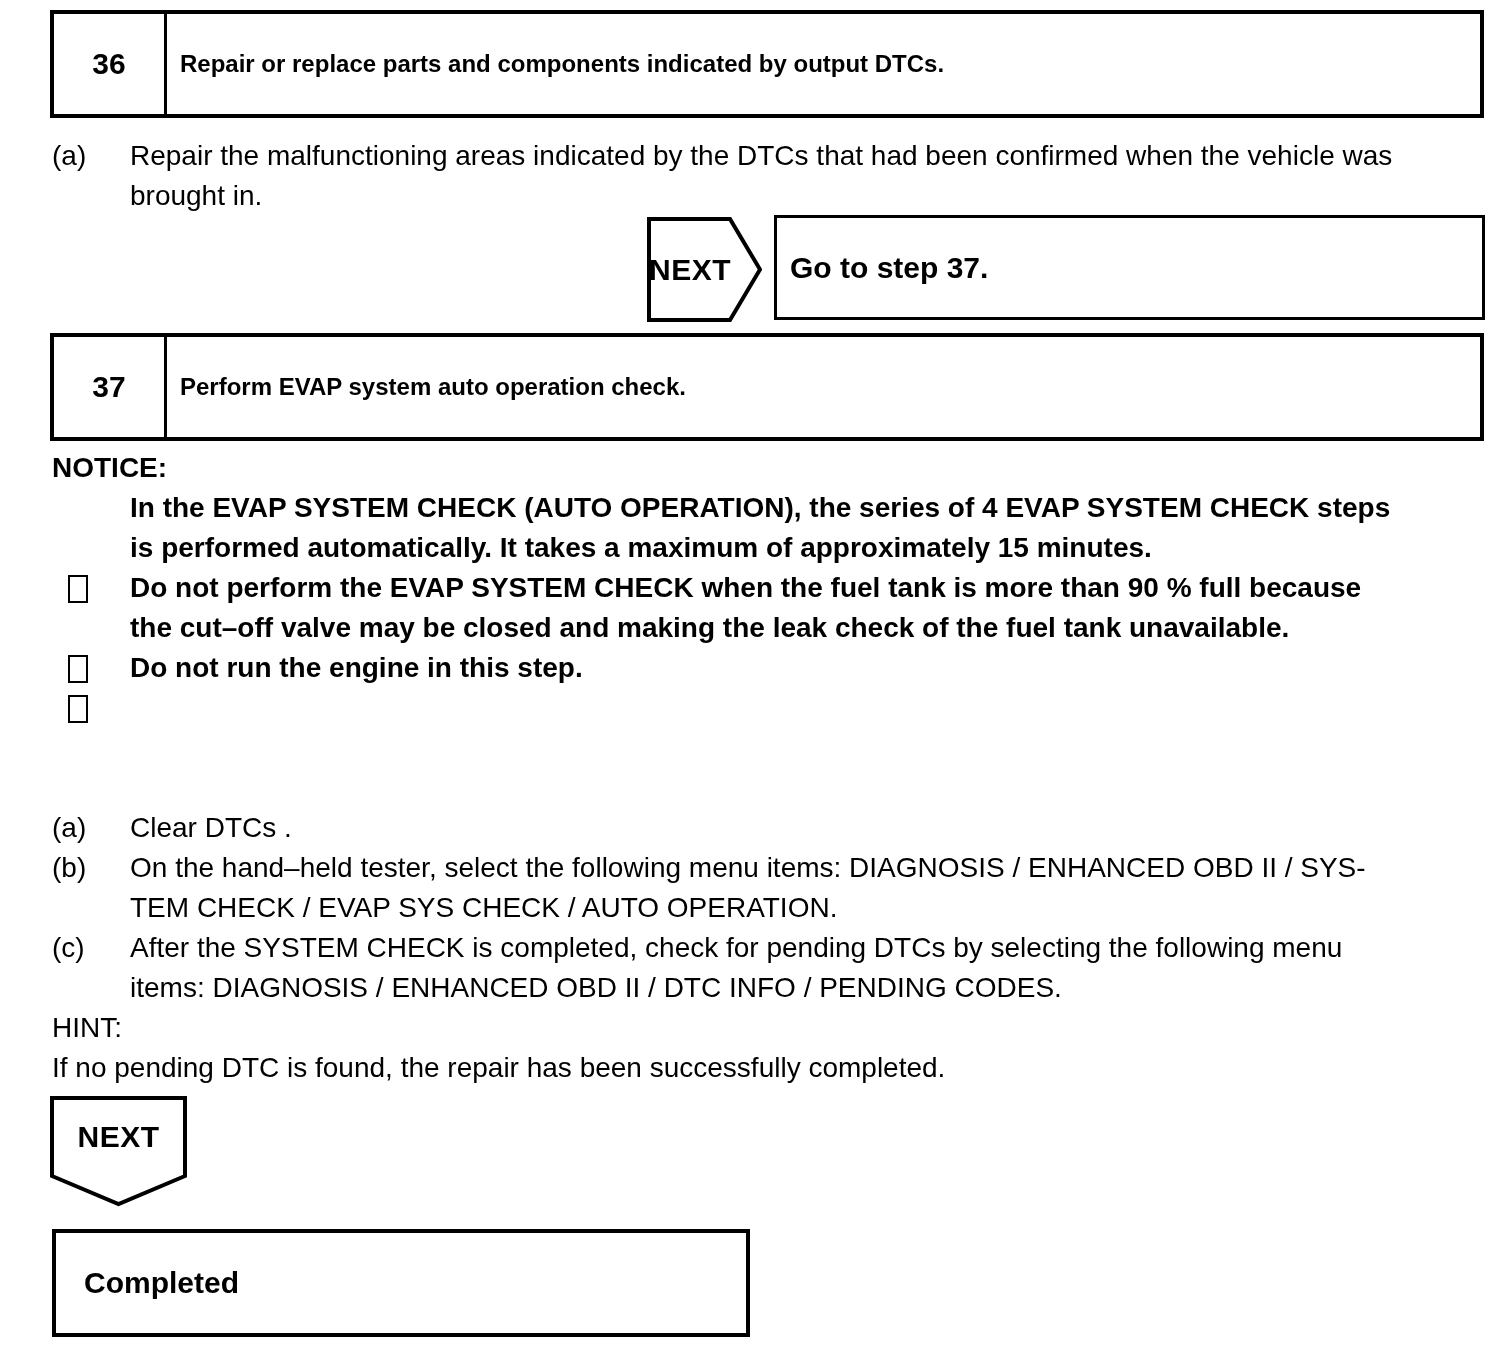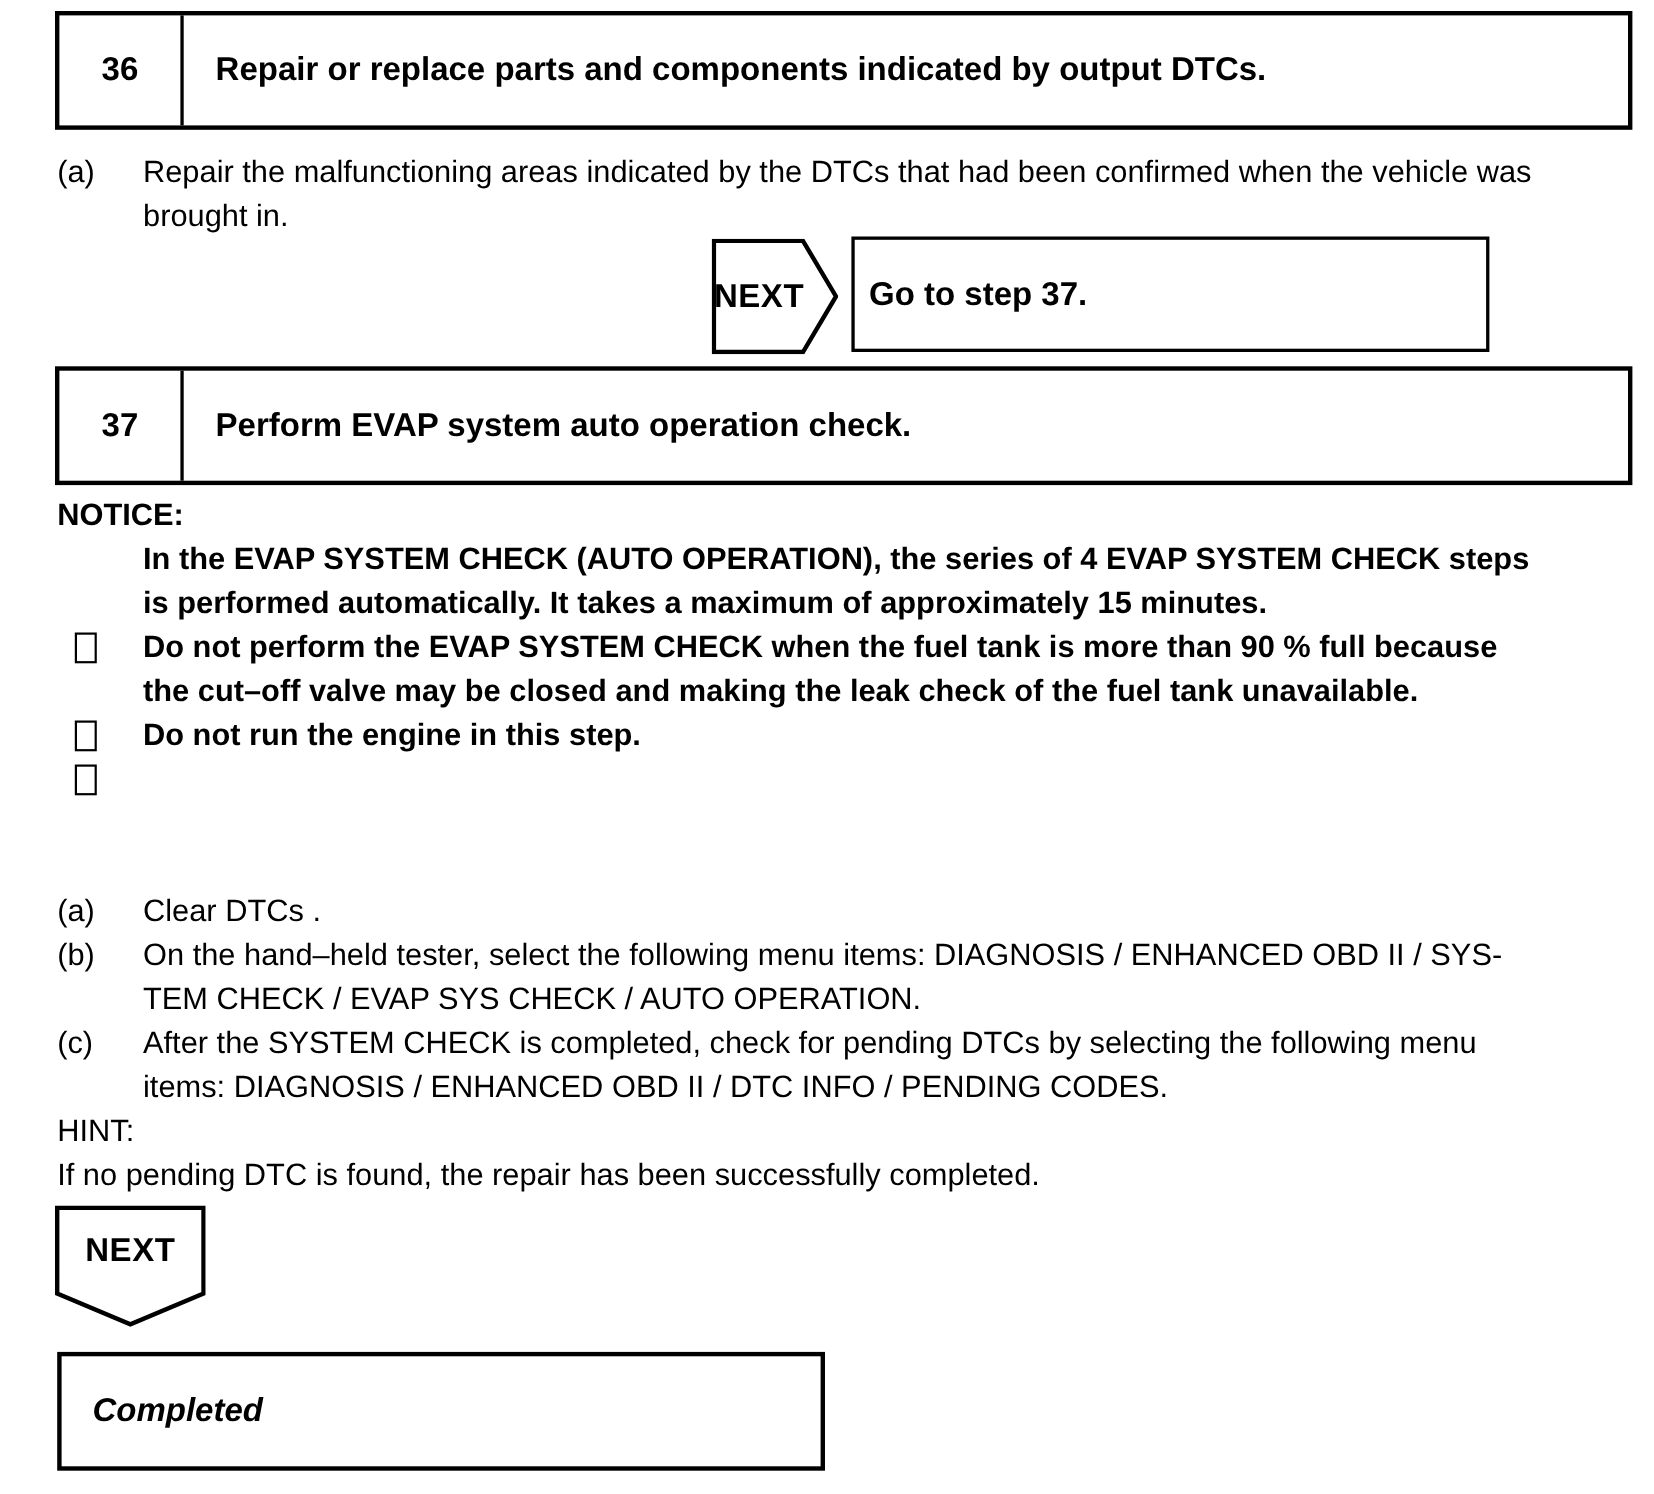--- a/index.html
+++ b/index.html
@@ -33,22 +33,22 @@
     display: flex;
     align-items: center;
     justify-content: center;
     font-size: 30px;
     font-weight: bold;
   }
   .step-title {
     flex: 1;
     display: flex;
     align-items: center;
-    padding-left: 29px;
-    font-size: 30px;
+    padding-left: 13px;
+    font-size: 24px;
     font-weight: bold;
   }
 
   
   .para-row {
     display: flex;
     align-items: flex-start;
     font-size: 28px;
     line-height: 40px;
   }
@@ -117,21 +117,20 @@
   
   .completed-box {
     border: 4px solid #000;
     display: flex;
     align-items: center;
     padding-left: 28px;
     font-size: 30px;
     font-weight: bold;
     background: #fff;
     box-sizing: border-box;
-    font-style: italic;
   }
 
   .next-label {
     position: absolute;
     font-size: 30px;
     font-weight: bold;
     letter-spacing: 0.5px;
   }
 </style>
 </head>
@@ -148,21 +147,21 @@
 brought in.</div>
 </div>
 
 <div class="abs" style="top:217px; left:615px; width:115px; height:105px;">
   <svg width="115" height="105" viewBox="0 0 115 105">
     <polygon points="2,2 83,2 113,52.5 83,103 2,103" fill="#ffffff" stroke="#000000" stroke-width="4"></polygon>
   </svg>
   <span class="next-label" style="left:0; top:0; width:86px; height:105px; display:flex; align-items:center; justify-content:center;">NEXT</span>
 </div>
 
-<div class="abs result-box" style="top:215px; left:742px; width:580px; height:105px;">
+<div class="abs result-box" style="top:215px; left:742px; width:711px; height:105px;">
   <span>Go to step 37.</span>
 </div>
 
 <div class="abs step-header" style="top:333px;">
   <div class="step-number">37</div>
   <div class="step-title">Perform EVAP system auto operation check.</div>
 </div>
 
 <div class="abs notice-heading" style="top:448px; left:20px;">NOTICE:</div>
 

